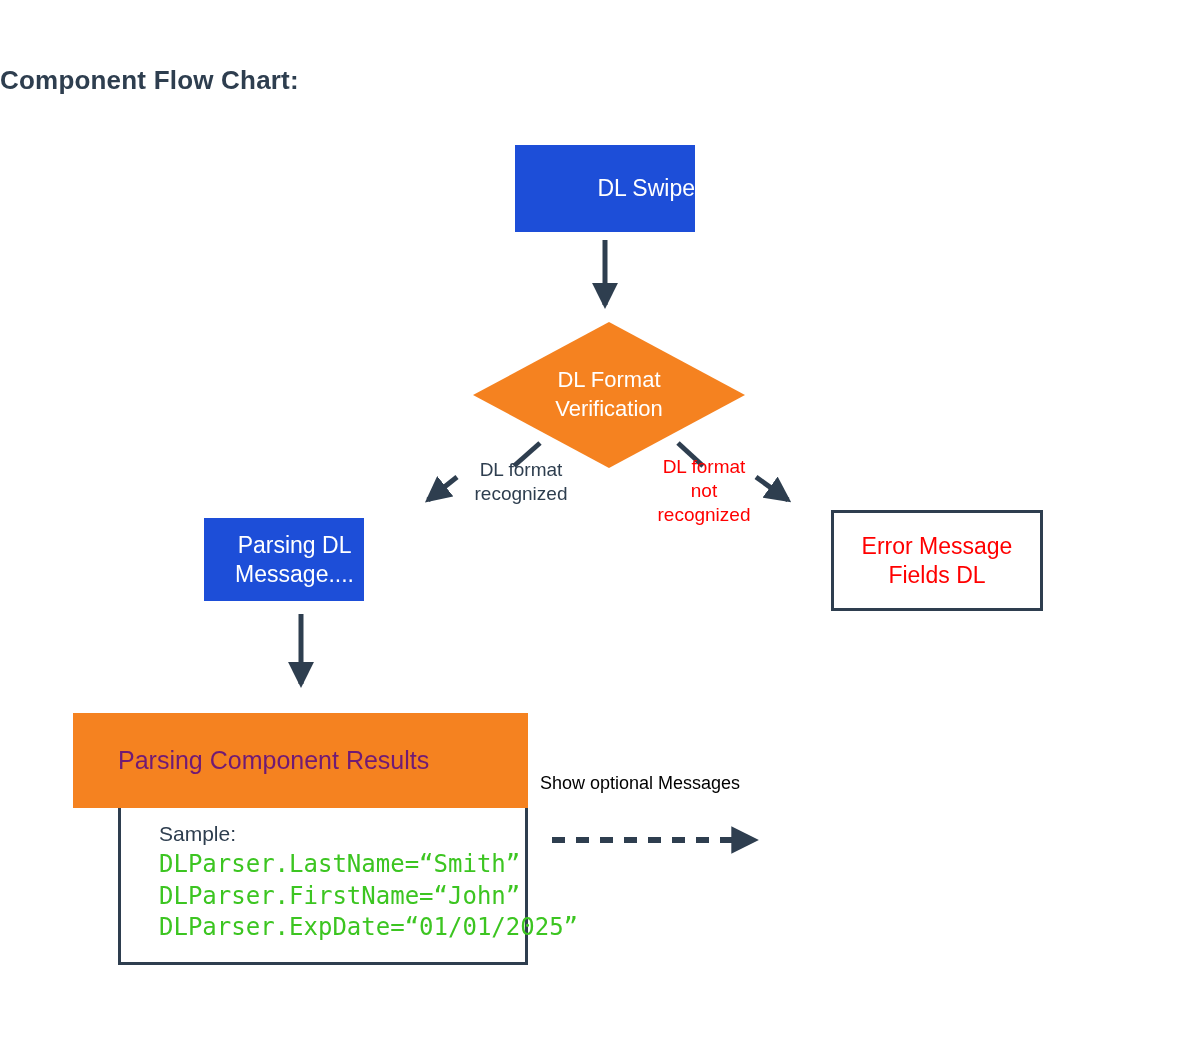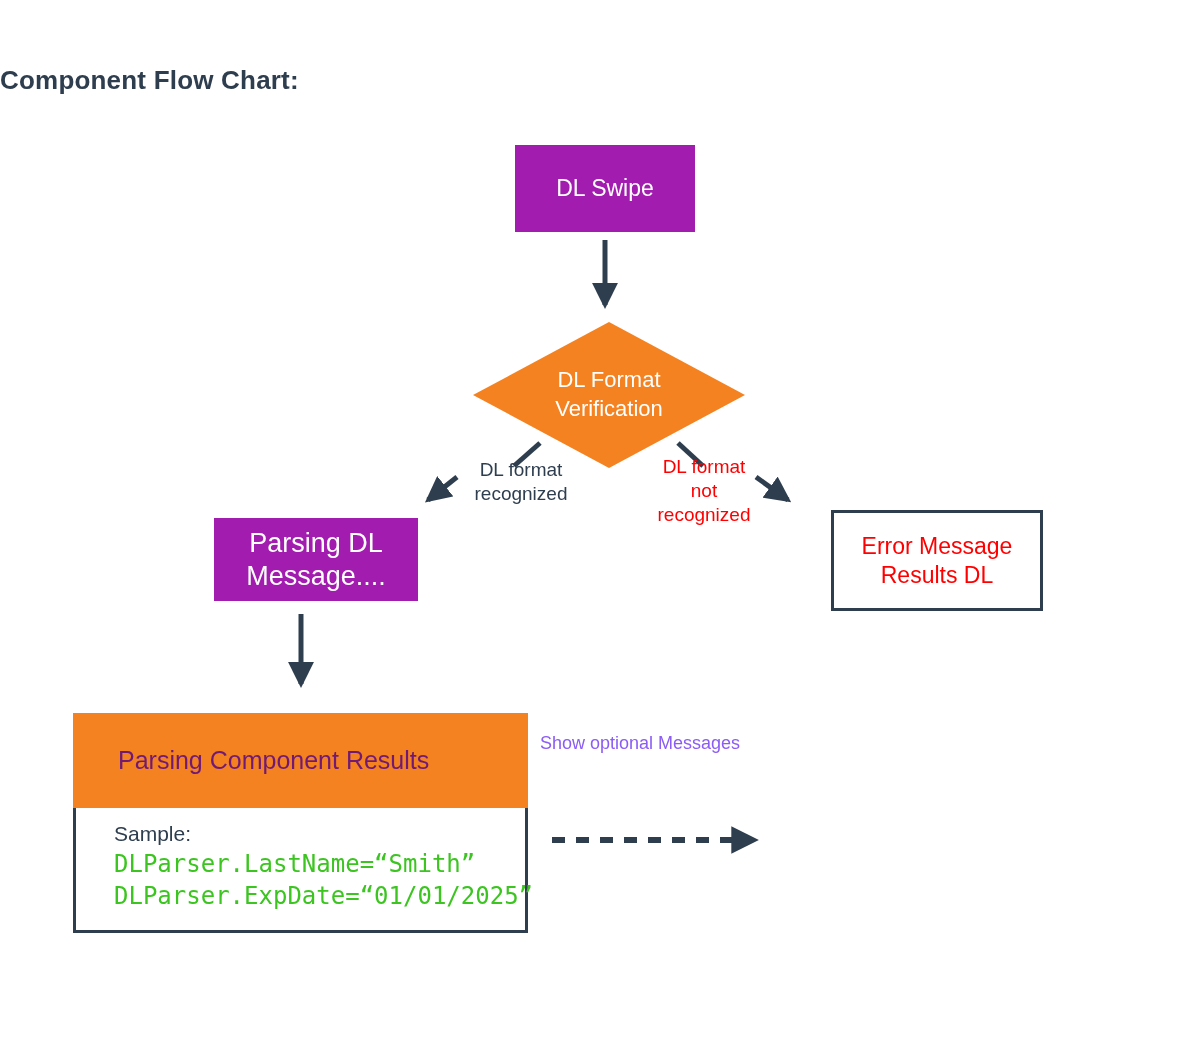--- a/index.html
+++ b/index.html
@@ -49,45 +49,46 @@
   .node {
     position: absolute;
     box-sizing: border-box;
     display: flex;
     align-items: center;
     justify-content: center;
     text-align: center;
     line-height: 1.22;
   }
   .node-dark {
-    background: #a21caf;
+    background: #1d4ed8;
     color: #ffffff;
+    justify-content: flex-end;
   }
   .node-outline {
     background: #ffffff;
     border: 3px solid #2e3e4f;
     color: #ff0000;
   }
 
   
   #node-dl-swipe {
     left: 515px;
     top: 145px;
     width: 180px;
     height: 87px;
     font-size: 23px;
   }
 
   
   #node-parsing-fields {
-    left: 214px;
+    left: 204px;
     top: 518px;
-    width: 204px;
+    width: 160px;
     height: 83px;
-    font-size: 27px;
+    font-size: 23px;
     padding: 0 10px;
   }
 
   
   #node-error {
     left: 831px;
     top: 510px;
     width: 212px;
     height: 101px;
     font-size: 23px;
@@ -149,25 +150,25 @@
     color: #2e3e4f;
   }
   #label-not-recognized {
     left: 641px;
     top: 455px;
     width: 126px;
     color: #ff0000;
   }
   #label-optional-msg {
     left: 540px;
-    top: 732px;
+    top: 772px;
     width: 260px;
     text-align: left;
     font-size: 18px;
-    color: #8b5cf6;
+    color: #000000;
   }
 
   
   #results-card {
     position: absolute;
     left: 73px;
     top: 713px;
     width: 455px;
   }
   #results-card .card-header {
@@ -179,20 +180,21 @@
     align-items: center;
     padding-left: 45px;
     font-size: 25px;
   }
   #results-card .card-body {
     box-sizing: border-box;
     background: #ffffff;
     border: 3px solid #2e3e4f;
     border-top: none;
     padding: 14px 10px 18px 38px;
+    margin-left: 45px;
   }
   #results-card .sample-label {
     font-size: 21px;
     color: #2e3e4f;
     margin-bottom: 3px;
   }
   #results-card .code-line {
     font-family: "DejaVu Sans Mono", "Liberation Mono", monospace;
     font-size: 24px;
     color: #3cc521;
@@ -258,31 +260,32 @@
   <div class="node node-dark" id="node-parsing-fields">
     <span>
       <span>Parsing DL</span><br>
       <span>Message....</span>
     </span>
   </div>
 
   <div class="node node-outline" id="node-error">
     <span>
       <span>Error Message</span><br>
-      <span>Results DL</span>
+      <span>Fields DL</span>
     </span>
   </div>
 
   <div id="results-card">
     <div class="card-header">
       <span>Parsing Component Results</span>
     </div>
     <div class="card-body">
       <div class="sample-label">Sample:</div>
       <div class="code-line">DLParser.LastName=“Smith”</div>
+      <div class="code-line">DLParser.FirstName=“John”</div>
       <div class="code-line">DLParser.ExpDate=“01/01/2025”</div>
     </div>
   </div>
 
   <div class="edge-label" id="label-optional-msg">Show optional Messages</div>
 
 
 </div>
 
 </body></html>

